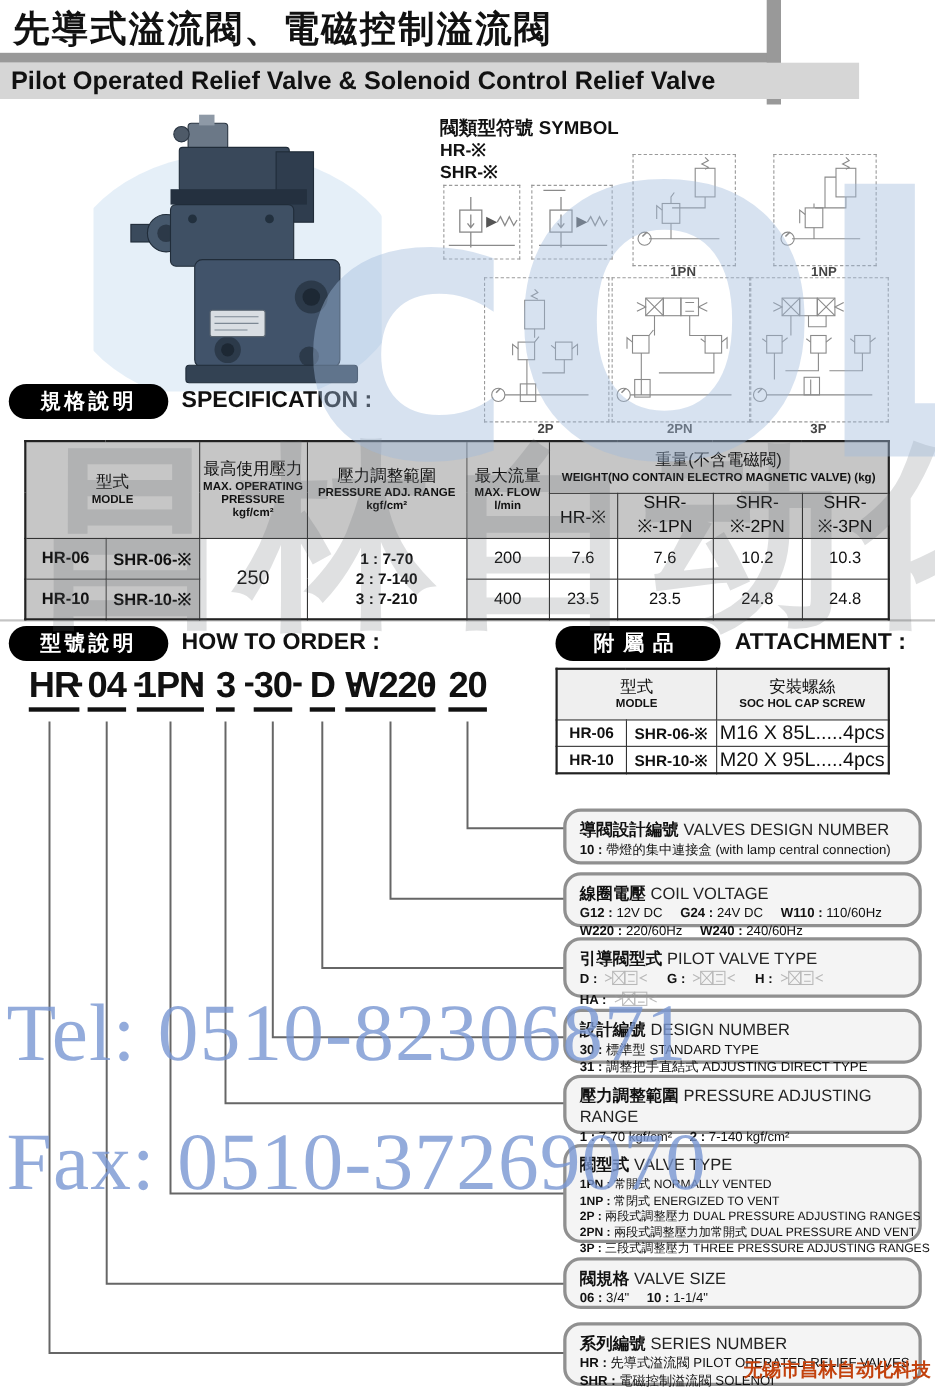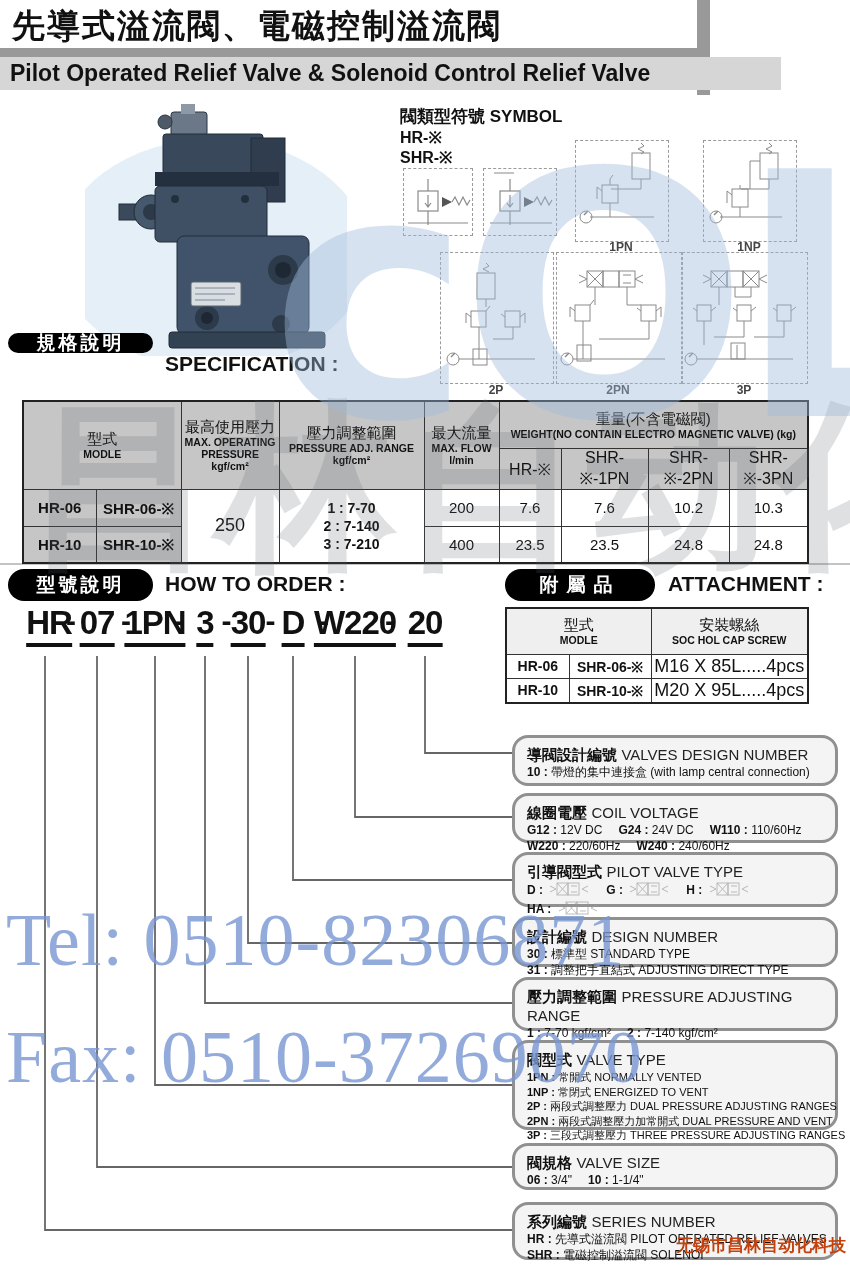--- a/index.html
+++ b/index.html
@@ -21,21 +21,21 @@
   
   .sym-head{left:400px;top:106px;z-index:4;font-size:17px;font-weight:bold;line-height:22px;}
   .sym-models{left:400px;top:128px;z-index:4;font-size:16px;font-weight:bold;line-height:22px;white-space:pre-line;}
   .diagram{border:1.5px dashed #9a9a9a;z-index:4;}
   .diagram svg{display:block;}
   .dlabel{z-index:4;font-size:12px;font-weight:bold;color:#444;text-align:center;}
 
   
   .pill{background:#000;color:#fff;border-radius:18px;font-weight:bold;z-index:10;
         display:flex;align-items:center;justify-content:center;}
-  .pill-spec{left:8px;top:333px;width:145px;height:20px;font-size:19px;letter-spacing:3px;text-align:right;}
+  .pill-spec{left:8px;top:349px;width:145px;height:32px;font-size:19px;letter-spacing:3px;text-align:right;}
   .pill-order{left:8px;top:569px;width:145px;height:32px;font-size:19px;letter-spacing:3px;}
   .pill-att{left:505px;top:569px;width:150px;height:32px;font-size:19px;letter-spacing:8px;}
   .sec-head{font-size:21px;font-weight:bold;z-index:10;}
 
   
   table{border-collapse:collapse;table-layout:fixed;z-index:10;position:absolute;background:#fff;}
   .spec-table{left:22px;top:400px;width:786px;border:2.5px solid #222;}
   .spec-table th,.spec-table td{border:1.2px solid #333;text-align:center;vertical-align:middle;
         padding:0;overflow:hidden;}
   .spec-table th{background:#c6c6c6;font-weight:normal;}
@@ -289,21 +289,21 @@
 </tbody>
   </table>
 
 <div class="abs divider"></div>
 
 <div class="abs pill pill-order">型號說明</div>
 <div class="abs sec-head" style="left:165px;top:572px;">HOW TO ORDER :</div>
 <div class="abs code-layer" id="code-layer">
     <span class="code-seg" style="left: 49px;">HR</span>
     <span class="code-dash" style="left: 71px;">-</span>
-    <span class="code-seg" style="left: 97px;">07</span>
+    <span class="code-seg" style="left: 97px;">04</span>
     <span class="code-dash" style="left: 126px;">-</span>
     <span class="code-seg" style="left: 155px;">1PN</span>
     <span class="code-dash" style="left: 180px;">-</span>
     <span class="code-seg" style="left: 205px;">3</span>
     <span class="code-dash" style="left: 226.5px;">-</span>
     <span class="code-seg" style="left: 248px;">30</span>
     <span class="code-dash" style="left: 270.5px;">-</span>
     <span class="code-seg" style="left: 293px;">D</span>
     <span class="code-dash" style="left: 324px;">-</span>
     <span class="code-seg" style="left: 355px;">W220</span>

